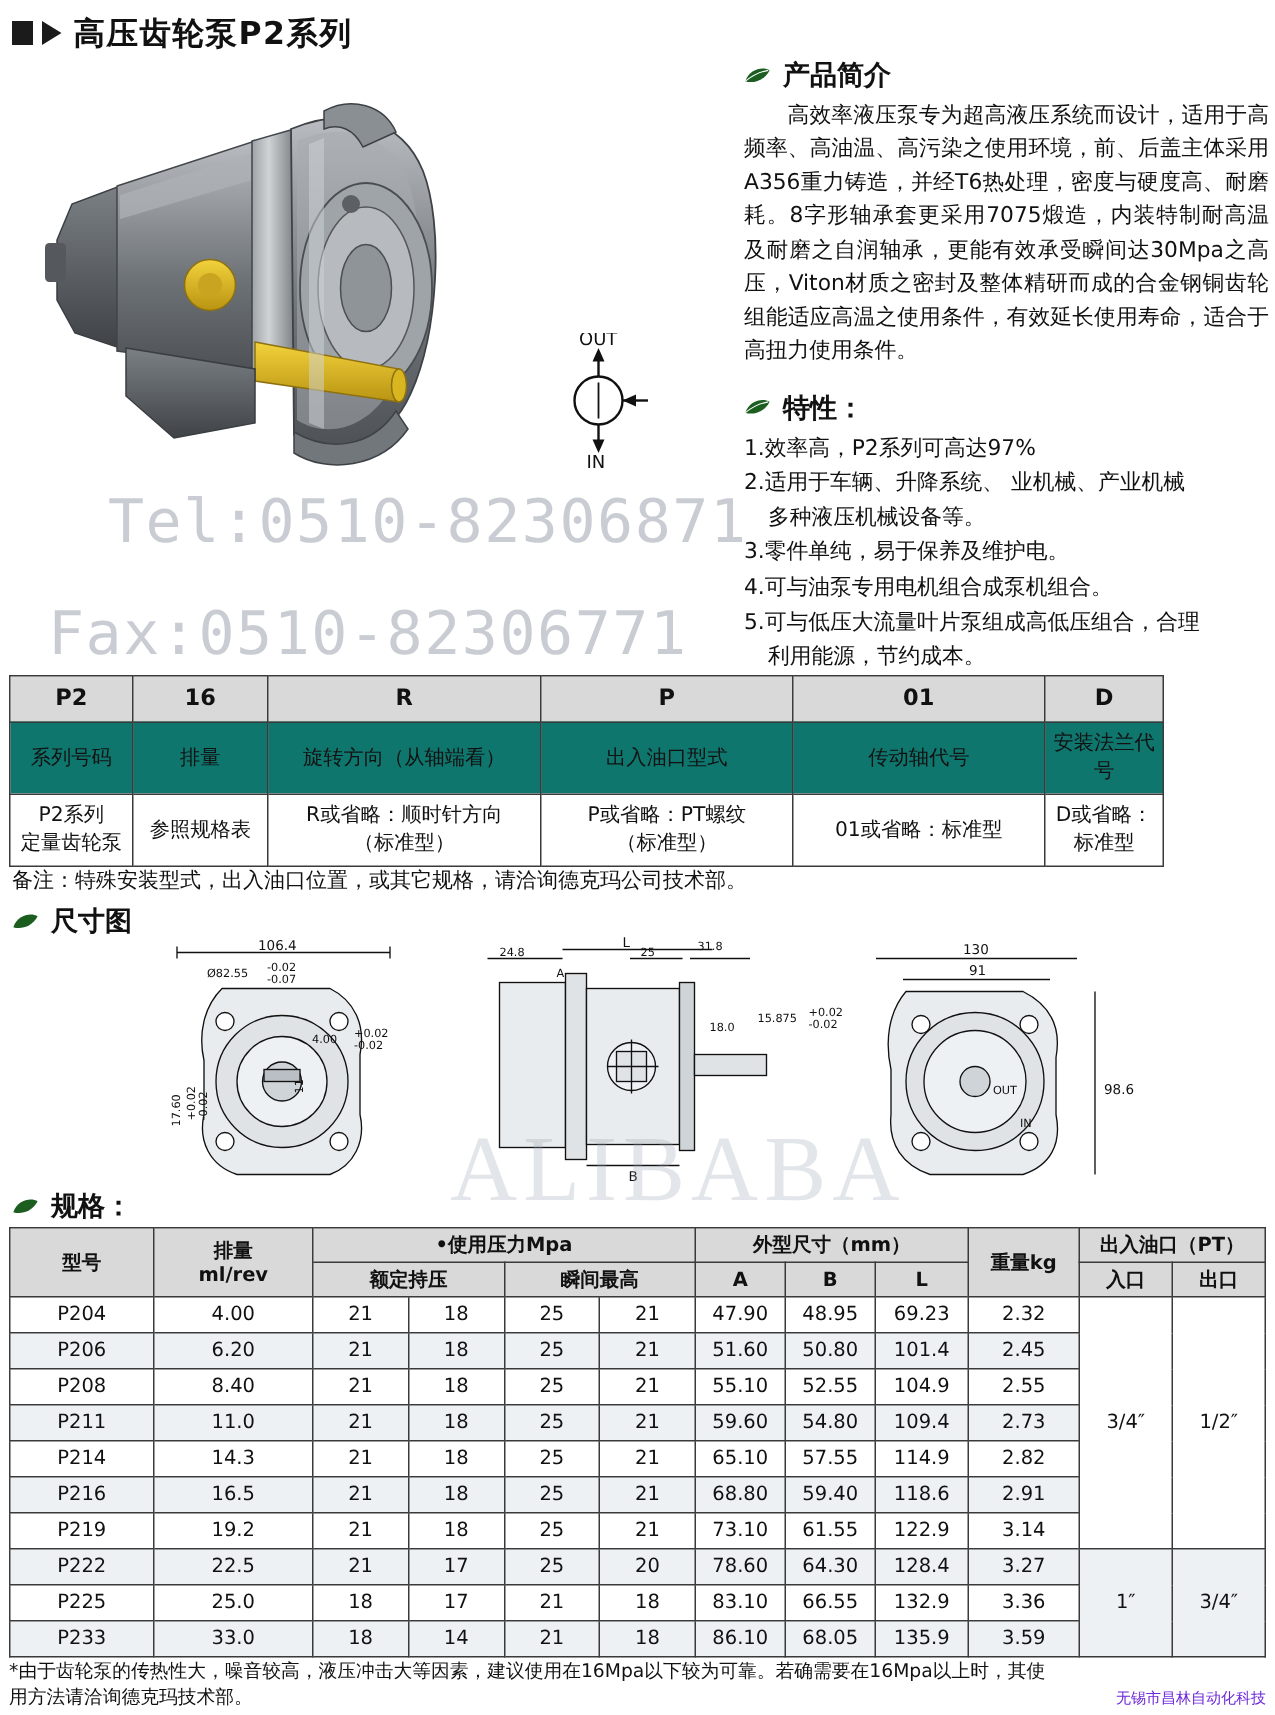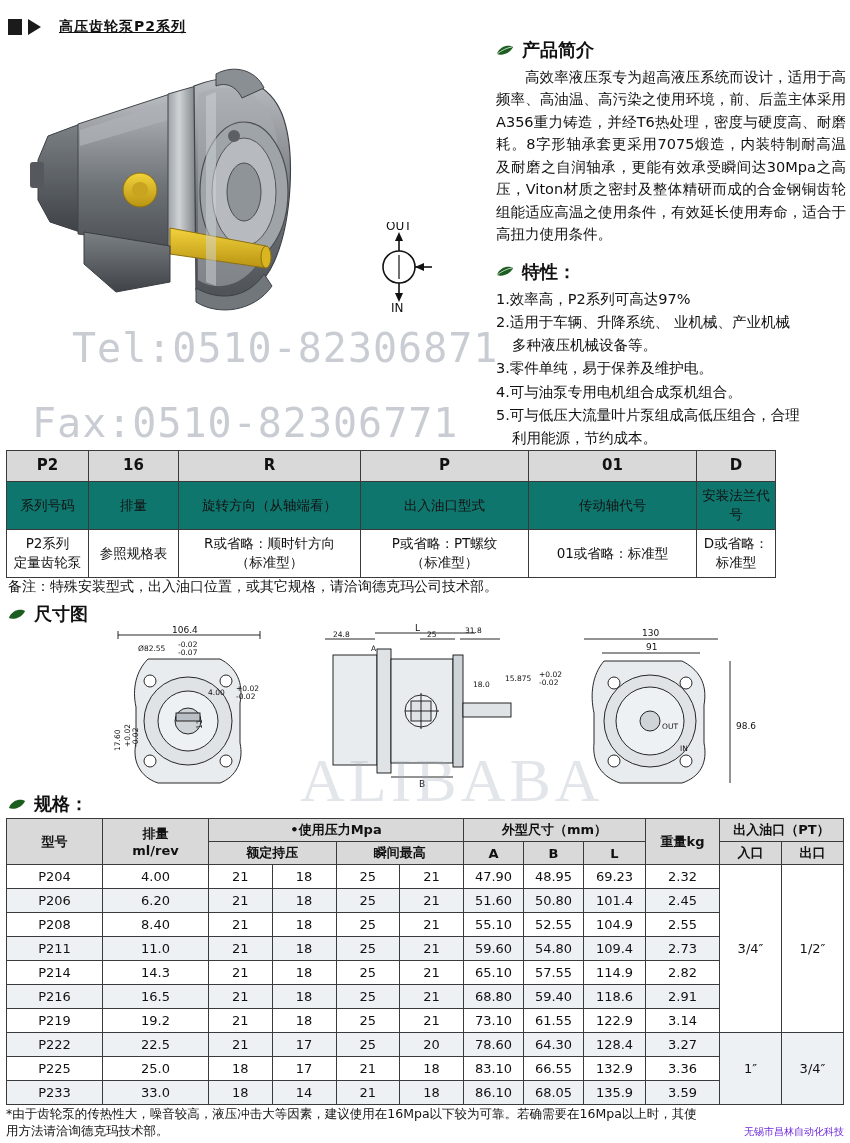--- a/index.html
+++ b/index.html
@@ -24,21 +24,21 @@
     width: 0; height: 0;
     border-left: 13px solid #1b1b1b;
     border-top: 8px solid transparent;
     border-bottom: 8px solid transparent;
     margin-right: 2px;
   }
   .hdr .sq {
     width: 14px; height: 16px; background:#1b1b1b; display:inline-block;
   }
   .hdr h1 {
-    font-size: 14px; margin: 10px; font-weight: bold; letter-spacing: 1px; text-decoration: underline;
+    font-size: 21px; margin: 0; font-weight: bold; letter-spacing: 1px;
   }
 
   
   .photo-area {
     position: absolute; left: 10px; top: 40px; width: 455px; height: 380px;
   }
   .pump-svg { position:absolute; left:10px; top:10px; }
 
   .outin { position: absolute; left: 352px; top: 182px; width: 90px; height: 90px; }
 

